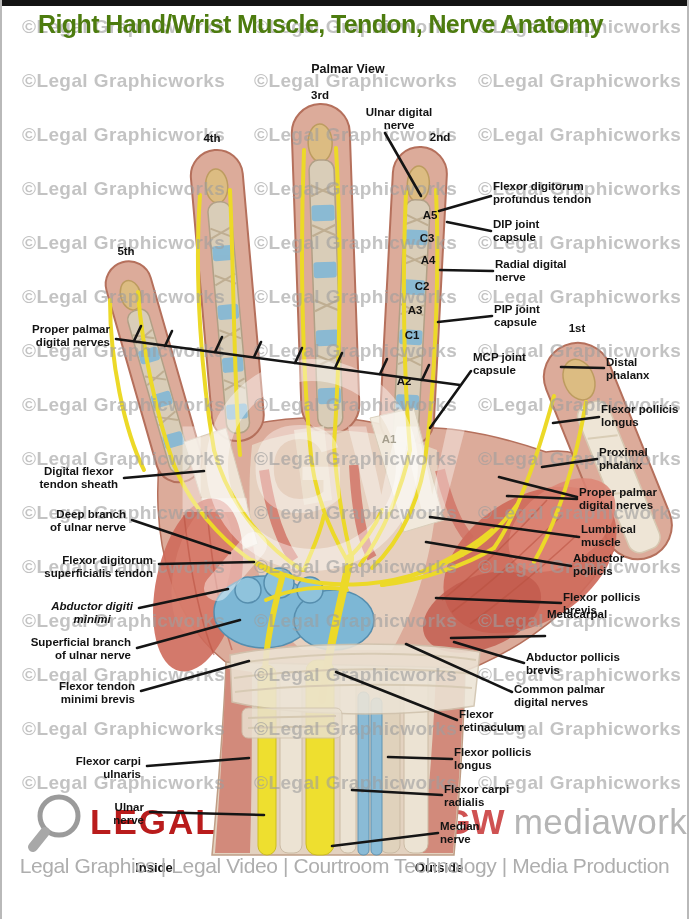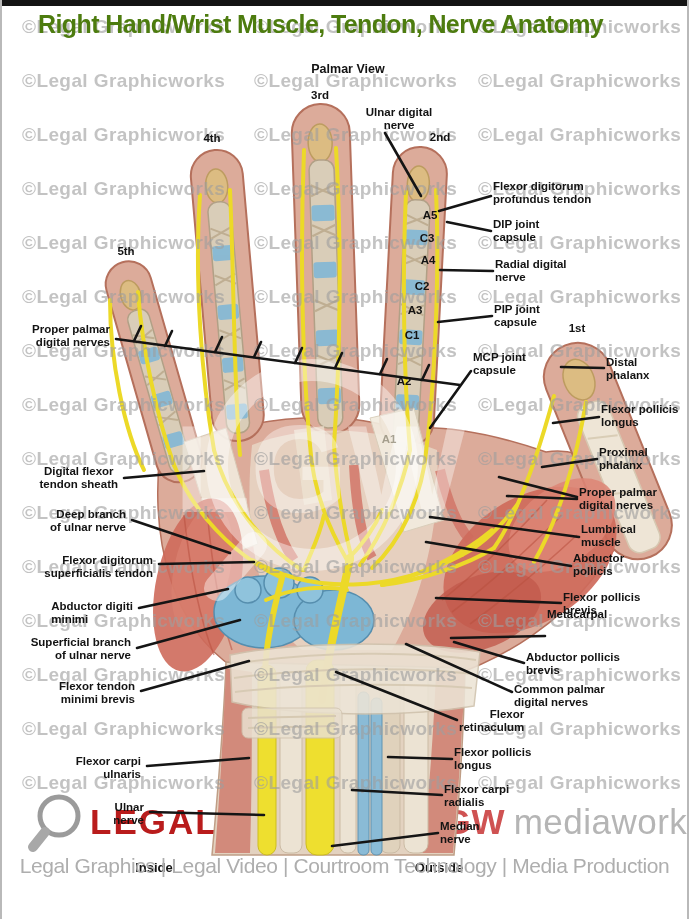--- a/index.html
+++ b/index.html
@@ -408,21 +408,21 @@
         <span>Metacarpal</span>
       </div>
       <div class="label" style="top: 651px; left: 524px;">
         <span>Abductor pollicis</span>
         <span>brevis</span>
       </div>
       <div class="label" style="top: 683px; left: 512px;">
         <span>Common palmar</span>
         <span>digital nerves</span>
       </div>
-      <div class="label" style="top: 708px; left: 457px; text-align: right;">
+      <div class="label" style="top: 708px; left: 457px;">
         <span>Flexor</span>
         <span>retinaculum</span>
       </div>
       <div class="label" style="top: 746px; left: 452px;">
         <span>Flexor pollicis</span>
         <span>longus</span>
       </div>
       <div class="label" style="top: 783px; left: 442px;">
         <span>Flexor carpi</span>
         <span>radialis</span>
@@ -440,21 +440,21 @@
         <span>tendon sheath</span>
       </div>
       <div class="label" style="top: 508px; right: 561px; text-align: right;">
         <span>Deep branch</span>
         <span>of ulnar nerve</span>
       </div>
       <div class="label" style="top: 554px; right: 534px; text-align: right;">
         <span>Flexor digitorum</span>
         <span>superficialis tendon</span>
       </div>
-      <div class="label" style="top: 600px; right: 554px; text-align: left;">
+      <div class="label" style="top: 600px; right: 554px; text-align: center; font-style: italic;">
         <span>Abductor digiti</span>
         <span>minimi</span>
       </div>
       <div class="label" style="top: 636px; right: 556px; text-align: right;">
         <span>Superficial branch</span>
         <span>of ulnar nerve</span>
       </div>
       <div class="label" style="top: 680px; right: 552px; text-align: right;">
         <span>Flexor tendon</span>
         <span>minimi brevis</span>

